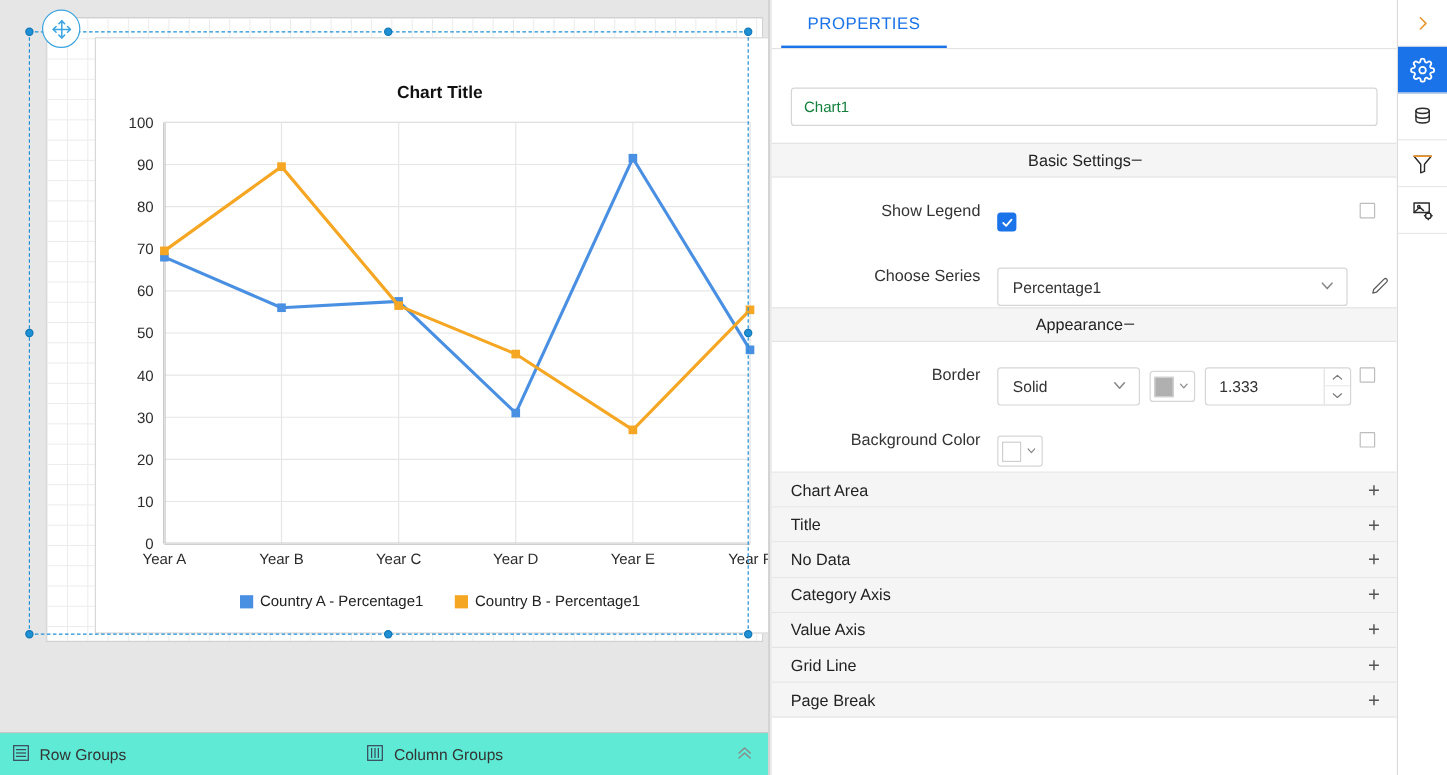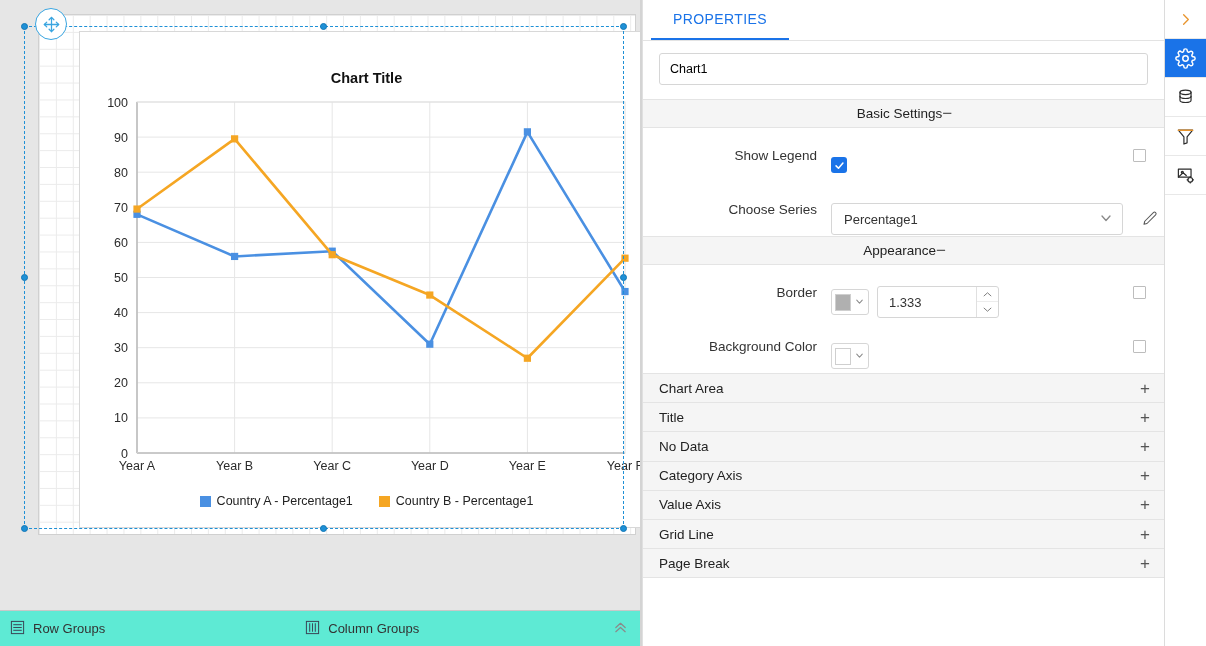--- a/index.html
+++ b/index.html
@@ -94,40 +94,41 @@
   #row-groups-btn { margin-left: 10px; }
   #col-groups-btn { margin-left: 200px; }
   #groups-collapse { position: absolute; right: 12px; top: 9px; cursor: pointer; }
 
   
   #panel-divider { width: 2px; height: 646px; background: #d4d4d4; flex: 0 0 2px; }
   #panel {
     width: 522px; height: 646px; background: #fff;
     display: flex; flex-direction: column; overflow: hidden;
     border-left: 1px solid #e0e0e0;
+    gap: 20px;
   }
   #tabs {
     height: 41px; flex: 0 0 41px; display: flex; align-items: stretch;
     border-bottom: 1px solid #e3e3e3; padding-left: 8px;
   }
   .tab {
     display: flex; align-items: center; justify-content: center;
     padding: 0 22px; font-size: 14px; letter-spacing: .4px;
     color: #4a4a4a; cursor: pointer; border-bottom: 2px solid transparent;
     font-weight: 400;
   }
   .tab.active { color: #1a73e8; border-bottom-color: #1a73e8; }
 
   #panel-body { flex: 1 1 auto; overflow: hidden; }
 
   .field-block { padding: 12px 16px 14px 16px; }
   .field-label { font-size: 14px; color: #222; margin-bottom: 10px; }
   .text-input {
     width: 100%; height: 32px; border: 1px solid #d6d6d6; border-radius: 3px;
-    padding: 0 10px; font-size: 12.5px; color: #000000;
+    padding: 0 10px; font-size: 12.5px; color: #15803d;
     font-family: "Liberation Sans", sans-serif; outline: none; background: #fff;
   }
 
   .section-header {
     height: 29px; background: #f5f5f5; border-top: 1px solid #e4e4e4;
     border-bottom: 1px solid #e4e4e4;
     display: flex; align-items: center; justify-content: center;
     padding: 0 14px 0 16px; font-size: 13.5px; color: #222; cursor: pointer;
   }
   .section-toggle { font-size: 17px; color: #555; line-height: 1; user-select: none; }
@@ -398,20 +399,28 @@
     </div>
 
     <div class="section-header">
       <span>Appearance</span>
       <span class="section-toggle">−</span>
     </div>
 
     <div class="prop-row">
       <div class="prop-label">Border</div>
       <div class="prop-ctl">
+        <div class="select" style="width:119px">
+          <span>Solid</span>
+          <span>
+            <svg width="16" height="16" viewBox="0 0 16 16" fill="none" stroke="#888" stroke-width="1.3" stroke-linecap="round" stroke-linejoin="round">
+              <polyline points="4,6 8,10.5 12,6"></polyline>
+            </svg>
+          </span>
+        </div>
         <div class="color-btn">
           <span class="color-chip" id="border-chip" style="background: rgb(176, 176, 176);"></span>
           <span>
             <svg width="11" height="11" viewBox="0 0 16 16" fill="none" stroke="#888" stroke-width="1.5" stroke-linecap="round" stroke-linejoin="round">
               <polyline points="4,6 8,10.5 12,6"></polyline>
             </svg>
           </span>
         </div>
         <div class="spinner">
           <span class="spinner-val">1.333</span>

